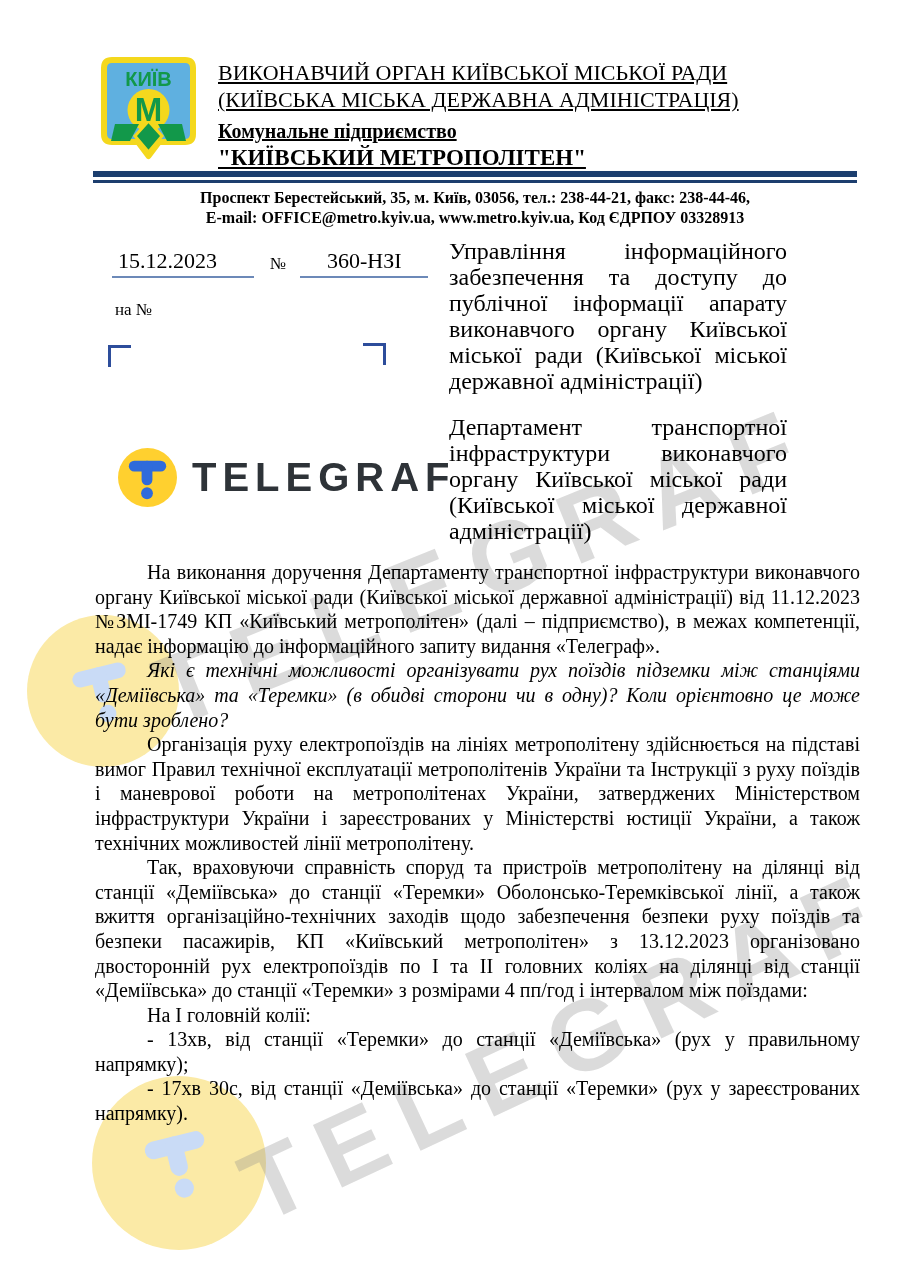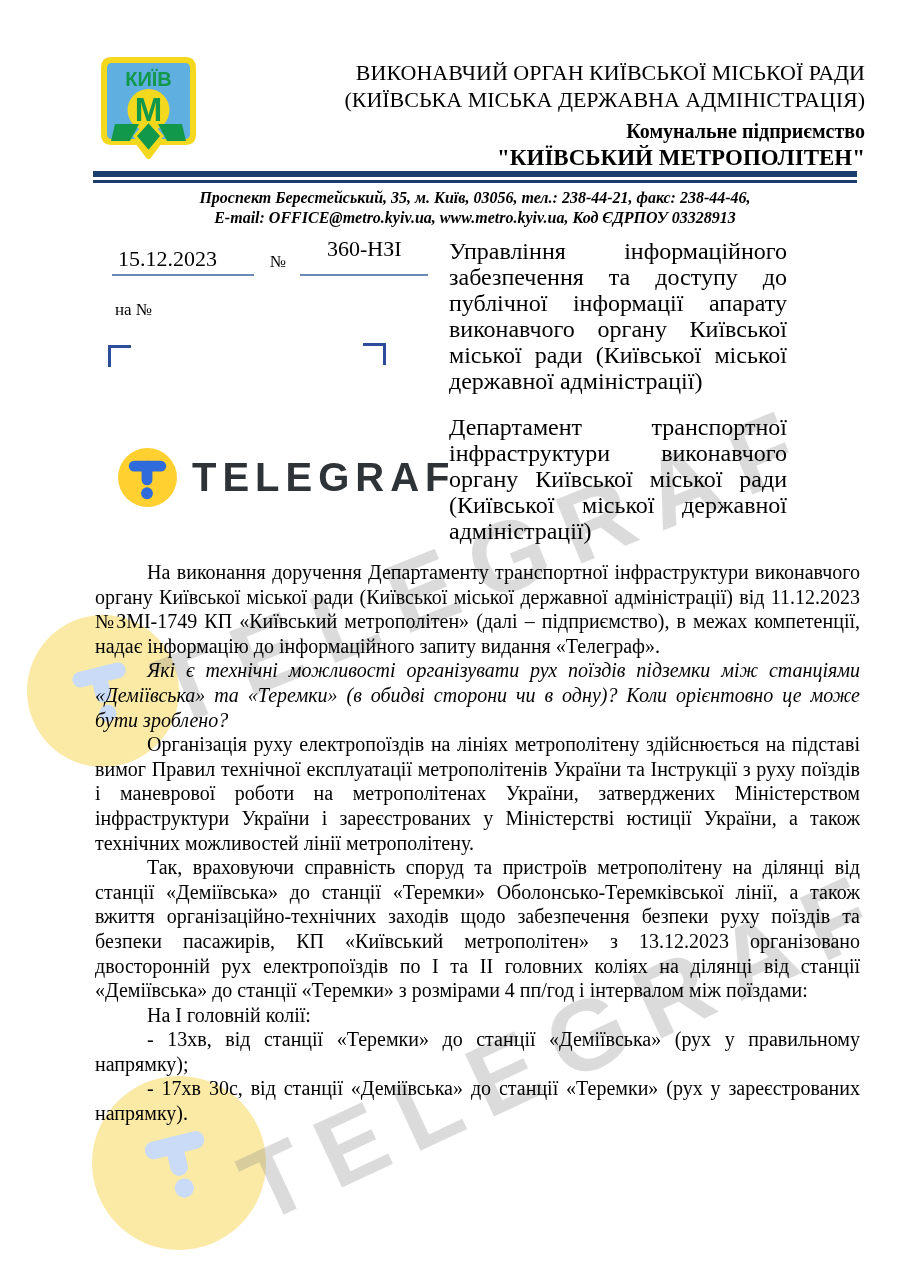--- a/index.html
+++ b/index.html
@@ -30,32 +30,32 @@
   .wm-text{
     font-family:"Liberation Sans","DejaVu Sans",sans-serif;
     font-weight:800;font-size:100px;letter-spacing:20px;white-space:nowrap;
     color:#8a8a8a;opacity:0.30;line-height:1;
   }
   .wm-t1{left:135px;top:515px;transform:rotate(-22deg);transform-origin:50% 50%;}
   .wm-t2{left:215px;top:995px;transform:rotate(-25deg);transform-origin:50% 50%;}
   
   .layer{position:absolute;inset:0;z-index:1;}
   .metro-logo{position:absolute;left:100px;top:56px;width:97px;height:120px;}
-  .header-text{position:absolute;left:205px;top:60px;width:660px;text-align:right;line-height:1.22;}
+  .header-text{position:absolute;left:218px;top:60px;width:660px;text-align:left;line-height:1.22;text-decoration:underline;}
   .h1,.h2{font-size:22px;}
   .h3{font-size:20px;font-weight:bold;margin-top:5px;}
   .h4{font-size:23px;font-weight:bold;margin-top:1px;}
   .rule{position:absolute;left:93px;top:171px;width:764px;height:3px;
         border-top:6px solid var(--navy);border-bottom:3px solid var(--navy);}
   .address{position:absolute;left:93px;top:188px;width:764px;text-align:center;
-           font-style:italic;font-weight:bold;font-size:16px;line-height:20px;}
+           font-weight:bold;font-size:16px;line-height:20px;}
   .ref-date{position:absolute;left:112px;top:236px;display:flex;align-items:flex-end;font-size:22px;}
   .f-date{display:inline-block;width:136px;border-bottom:2px solid var(--line-blue);padding:0 0 2px 6px;}
   .f-no{font-size:17px;margin:0 14px 4px 16px;}
-  .f-num{display:inline-block;width:128px;border-bottom:2px solid var(--line-blue);padding-bottom:12px;text-align:center;}
+  .f-num{display:inline-block;width:128px;border-bottom:2px solid var(--line-blue);padding-bottom:2px;text-align:center;margin-top:12px;}
   .ref-reply{position:absolute;left:115px;top:300px;width:288px;display:flex;align-items:flex-start;font-size:17px;flex-direction:column;}
   .reply-line{flex:1;border-bottom:2px solid var(--line-blue);height:22px;margin-left:10px;}
   .bracket{position:absolute;width:20px;height:19px;}
   .bracket-l{left:108px;top:345px;border-left:3px solid var(--bracket-blue);border-top:3px solid var(--bracket-blue);}
   .bracket-r{left:363px;top:343px;border-right:3px solid var(--bracket-blue);border-top:3px solid var(--bracket-blue);}
   .addressee{position:absolute;left:449px;top:238px;width:338px;font-size:24px;line-height:26px;text-align:justify;}
   .addr-b2{margin-top:20px;}
   .telegraf{position:absolute;left:118px;top:448px;display:flex;align-items:center;}
   .tg-word{margin-left:15px;font-family:"Liberation Sans","DejaVu Sans",sans-serif;
            font-weight:800;font-size:40px;letter-spacing:6px;color:var(--tg-dark);}

